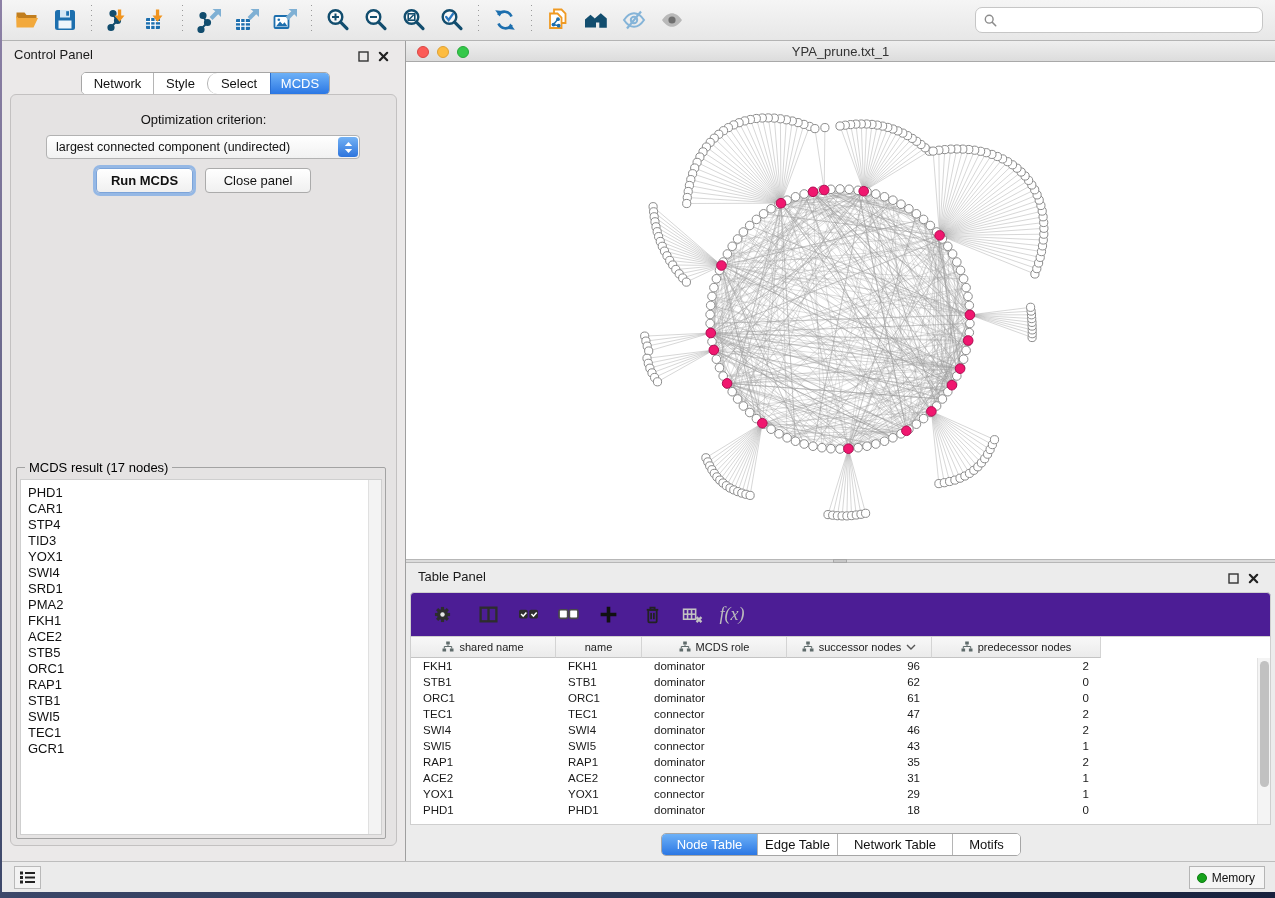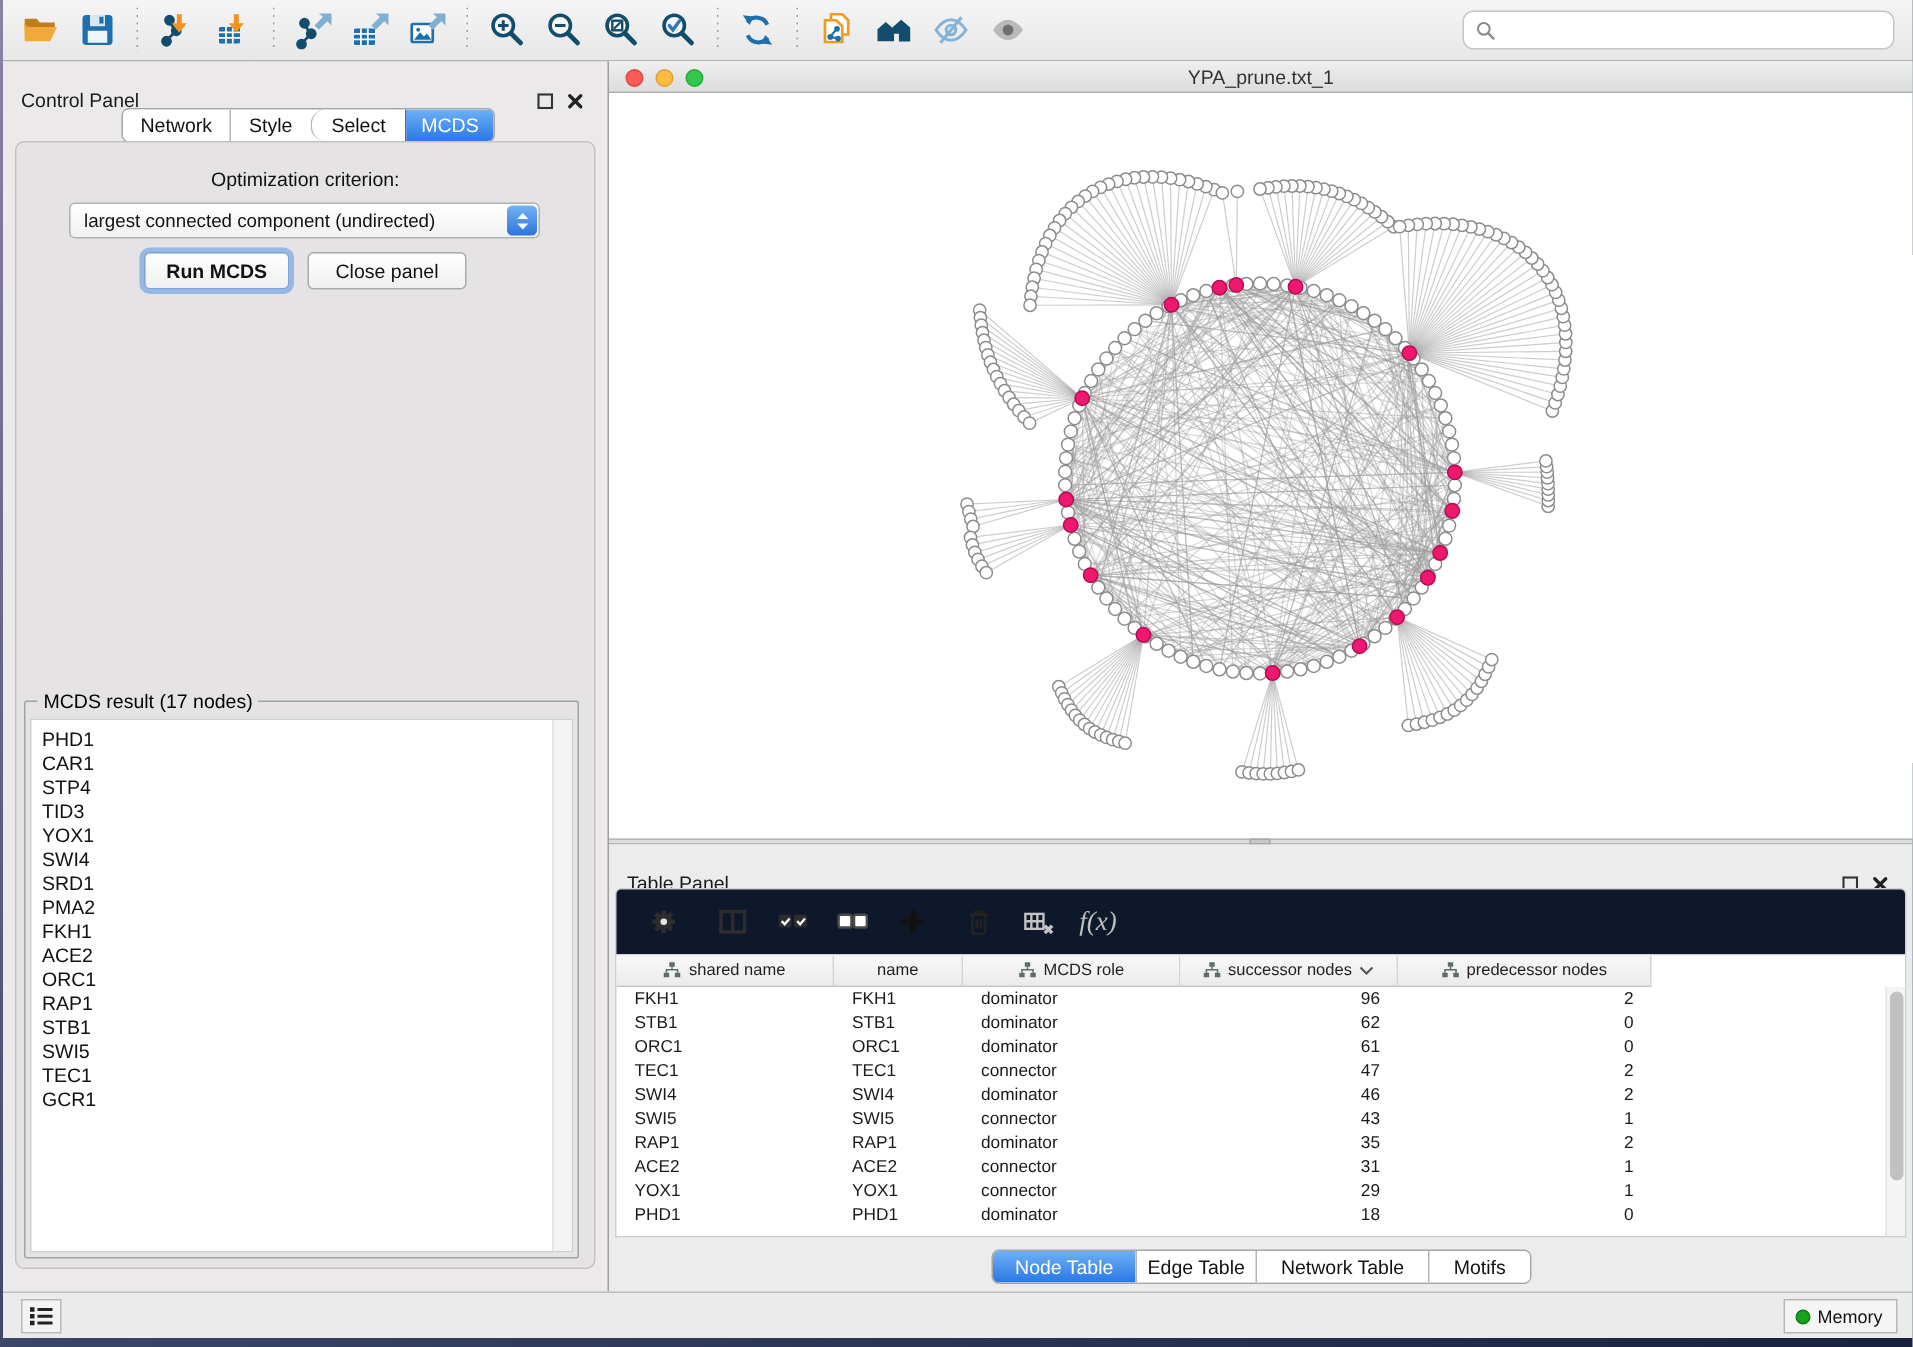--- a/index.html
+++ b/index.html
@@ -23,21 +23,21 @@
     background-size:1px 5px; background-repeat:repeat-y; }
   .search-wrap { position:absolute; right:12px; top:7px; width:288px; height:26px;
     background:#fff; border:1px solid #c6c6c6; border-radius:7px;
     display:flex; align-items:center; padding:0 8px; }
   .search-wrap svg { width:13px; height:13px; margin-right:6px; flex:none; }
   .search-wrap input { border:none; outline:none; flex:1; font-size:12px; background:transparent; }
 
   
   .control-panel { position:absolute; left:0; top:41px; width:404px; bottom:31px;
     background:#ebe9e9; border-right:1px solid #9f9f9f; }
-  .panel-titlebar { position:absolute; left:0; top:0; right:4px; height:26px;margin-top:12px; }
+  .panel-titlebar { position:absolute; left:0; top:0; right:4px; height:26px; }
   .panel-title { position:absolute; left:12px; top:6px; font-size:13px; color:#1a1a1a; }
   .panel-wicons { position:absolute; right:12px; top:7px; display:flex; gap:9px; }
   .panel-wicons span { cursor:pointer; display:block; }
 
   .seg-tabs { position:absolute; display:flex; border:1px solid #a6a6a6; border-radius:5px;
     overflow:hidden; background:#fff; height:23px; }
   .seg-tab { display:flex; align-items:center; justify-content:center; font-size:13px;
     color:#111; background:#fff; cursor:pointer; border-left:1px solid #b5b5b5; }
   .seg-tab:first-child { border-left:none; }
   .seg-tab.sel { background:linear-gradient(#6db1f7,#2b77e4); color:#fff; border-left-color:#2b6fd0; }
@@ -83,21 +83,21 @@
   .net-title { position:absolute; left:0; right:0; top:3px; text-align:center; font-size:13px; color:#333; }
   .net-canvas { position:absolute; left:0; top:21px; right:0; bottom:0; background:#fff; }
 
   .pane-divider-h { position:absolute; left:404px; right:0; top:559px; height:4px; background:#dcdcdc;
     border-top:1px solid #b7b7b7; border-bottom:1px solid #b7b7b7; }
   .divider-handle { position:absolute; width:14px; height:4px; background:#c7c7c7; border:1px solid #a8a8a8; }
 
   
   .table-panel { position:absolute; left:404px; top:563px; right:0; bottom:31px; background:#ececec; }
   .tp-toolbar { position:absolute; left:4px; right:4px; top:29px; height:45px;
-    background:#0f172a; border:1px solid #cfcfcf; border-radius:4px 4px 0 0;
+    background:#4c1d95; border:1px solid #cfcfcf; border-radius:4px 4px 0 0;
     display:flex; align-items:center; padding-left:14px; gap:6px; }
   .tp-btn { width:34px; height:34px; border:none; background:transparent; display:flex;
     align-items:center; justify-content:center; cursor:pointer; }
   .tp-btn svg { width:21px; height:21px; }
   .tp-fx { font-family:"Liberation Serif","DejaVu Serif",serif; font-style:italic;
     font-size:18px; color:#bdbdbd; }
 
   .data-table { position:absolute; left:4px; right:4px; top:74px; height:188px; background:#fff;
     border:1px solid #cfcfcf; border-top:none; overflow:hidden; }
   .dt-header { position:absolute; left:0; top:0; height:21px; display:flex; }
@@ -351,20 +351,21 @@
               <div class="mcds-item">PHD1</div>
               <div class="mcds-item">CAR1</div>
               <div class="mcds-item">STP4</div>
               <div class="mcds-item">TID3</div>
               <div class="mcds-item">YOX1</div>
               <div class="mcds-item">SWI4</div>
               <div class="mcds-item">SRD1</div>
               <div class="mcds-item">PMA2</div>
               <div class="mcds-item">FKH1</div>
               <div class="mcds-item">ACE2</div>
+              <div class="mcds-item">STB5</div>
               <div class="mcds-item">ORC1</div>
               <div class="mcds-item">RAP1</div>
               <div class="mcds-item">STB1</div>
               <div class="mcds-item">SWI5</div>
               <div class="mcds-item">TEC1</div>
               <div class="mcds-item">GCR1</div>
             </div>
           <div class="mcds-track"></div>
         </div>
       </div>

